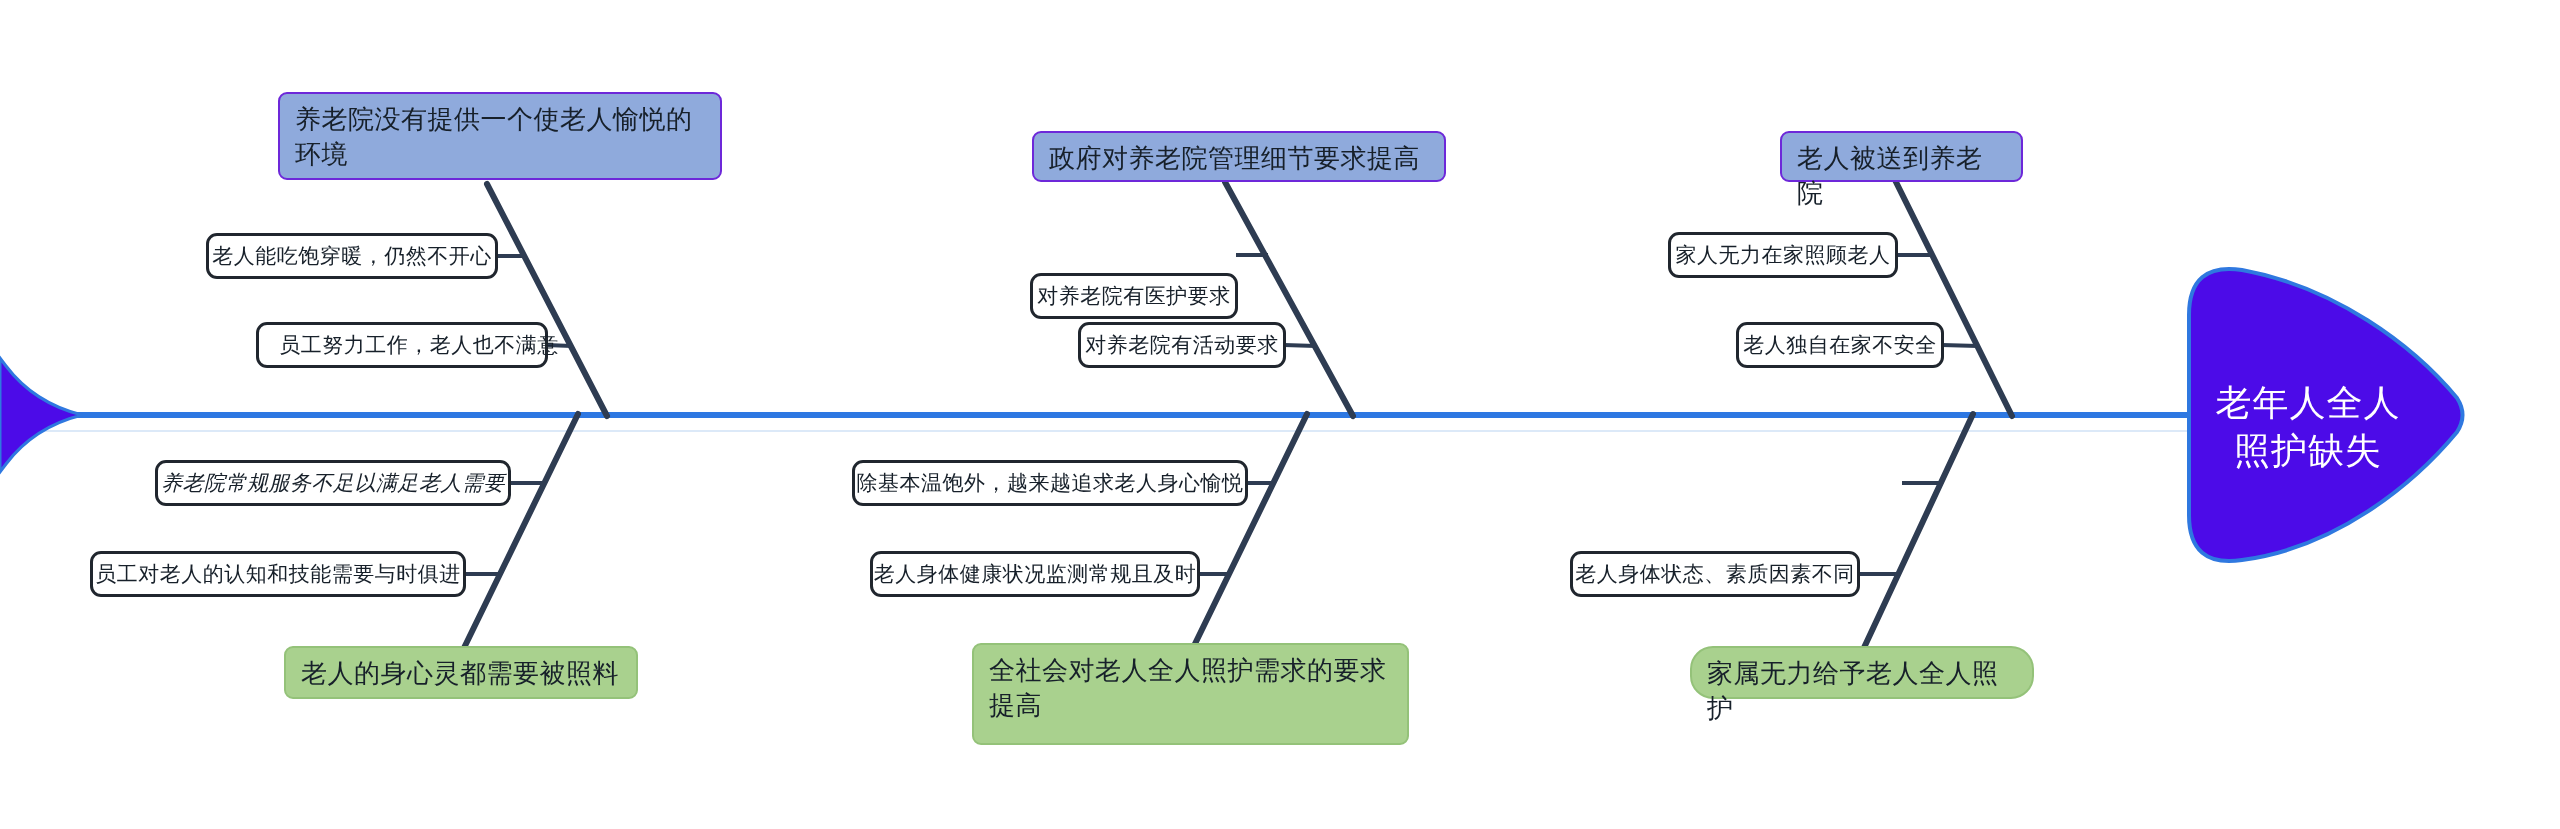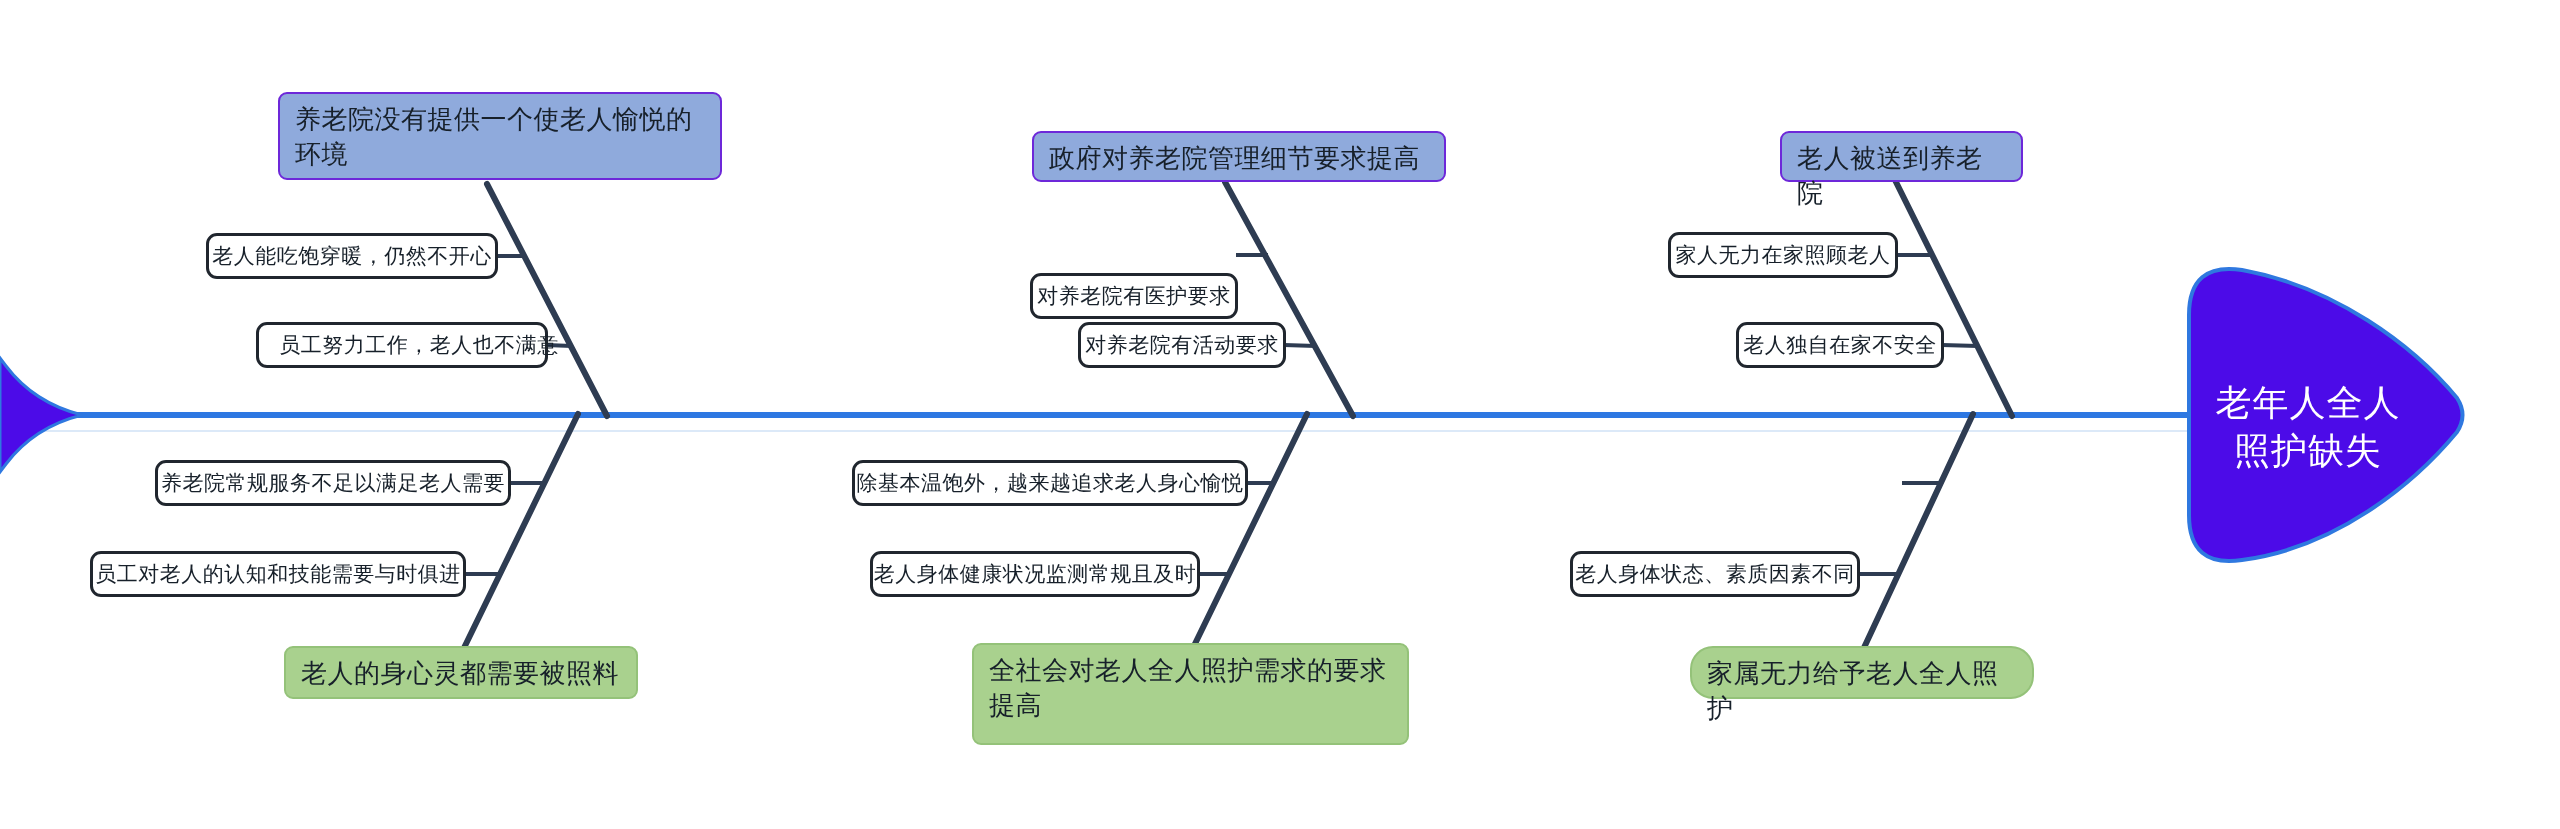--- a/index.html
+++ b/index.html
@@ -105,21 +105,21 @@
 
   <div class="node item" style="left:206px; top:233px; width:292px;">老人能吃饱穿暖，仍然不开心</div>
   <div class="node item" style="left:256px; top:322px; width:292px;padding-left:34px;">员工努力工作，老人也不满意</div>
 
   <div class="node item" style="left:1030px; top:232px; width:208px;margin-top:41px;">对养老院有医护要求</div>
   <div class="node item" style="left:1078px; top:322px; width:208px;">对养老院有活动要求</div>
 
   <div class="node item" style="left:1668px; top:232px; width:230px;">家人无力在家照顾老人</div>
   <div class="node item" style="left:1736px; top:322px; width:208px;">老人独自在家不安全</div>
 
-  <div class="node item" style="left:155px; top:460px; width:356px;">养老院常规服务不足以满足老人需要</div>
+  <div class="node item" style="left:155px; top:460px; width:356px;font-style:italic;">养老院常规服务不足以满足老人需要</div>
   <div class="node item" style="left:90px; top:551px; width:376px;">员工对老人的认知和技能需要与时俱进</div>
 
   <div class="node item" style="left:852px; top:460px; width:396px;">除基本温饱外，越来越追求老人身心愉悦</div>
   <div class="node item" style="left:870px; top:551px; width:330px;">老人身体健康状况监测常规且及时</div>
 
   <div class="node item" style="left:1570px; top:551px; width:290px;">老人身体状态、素质因素不同</div>
 
 </div>
 
 </body></html>

